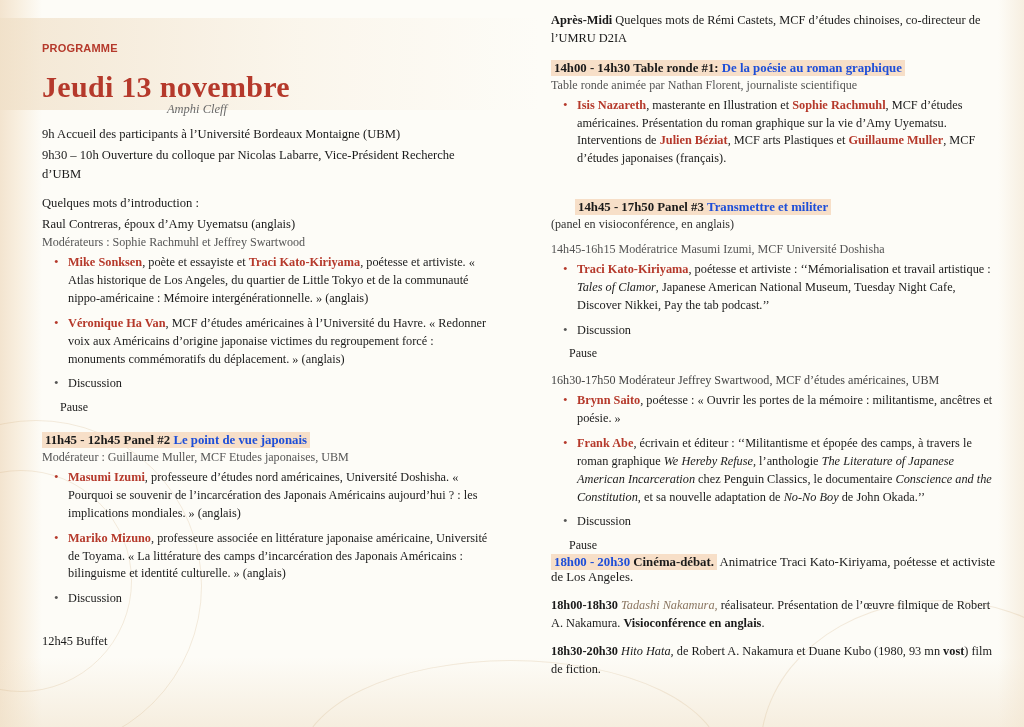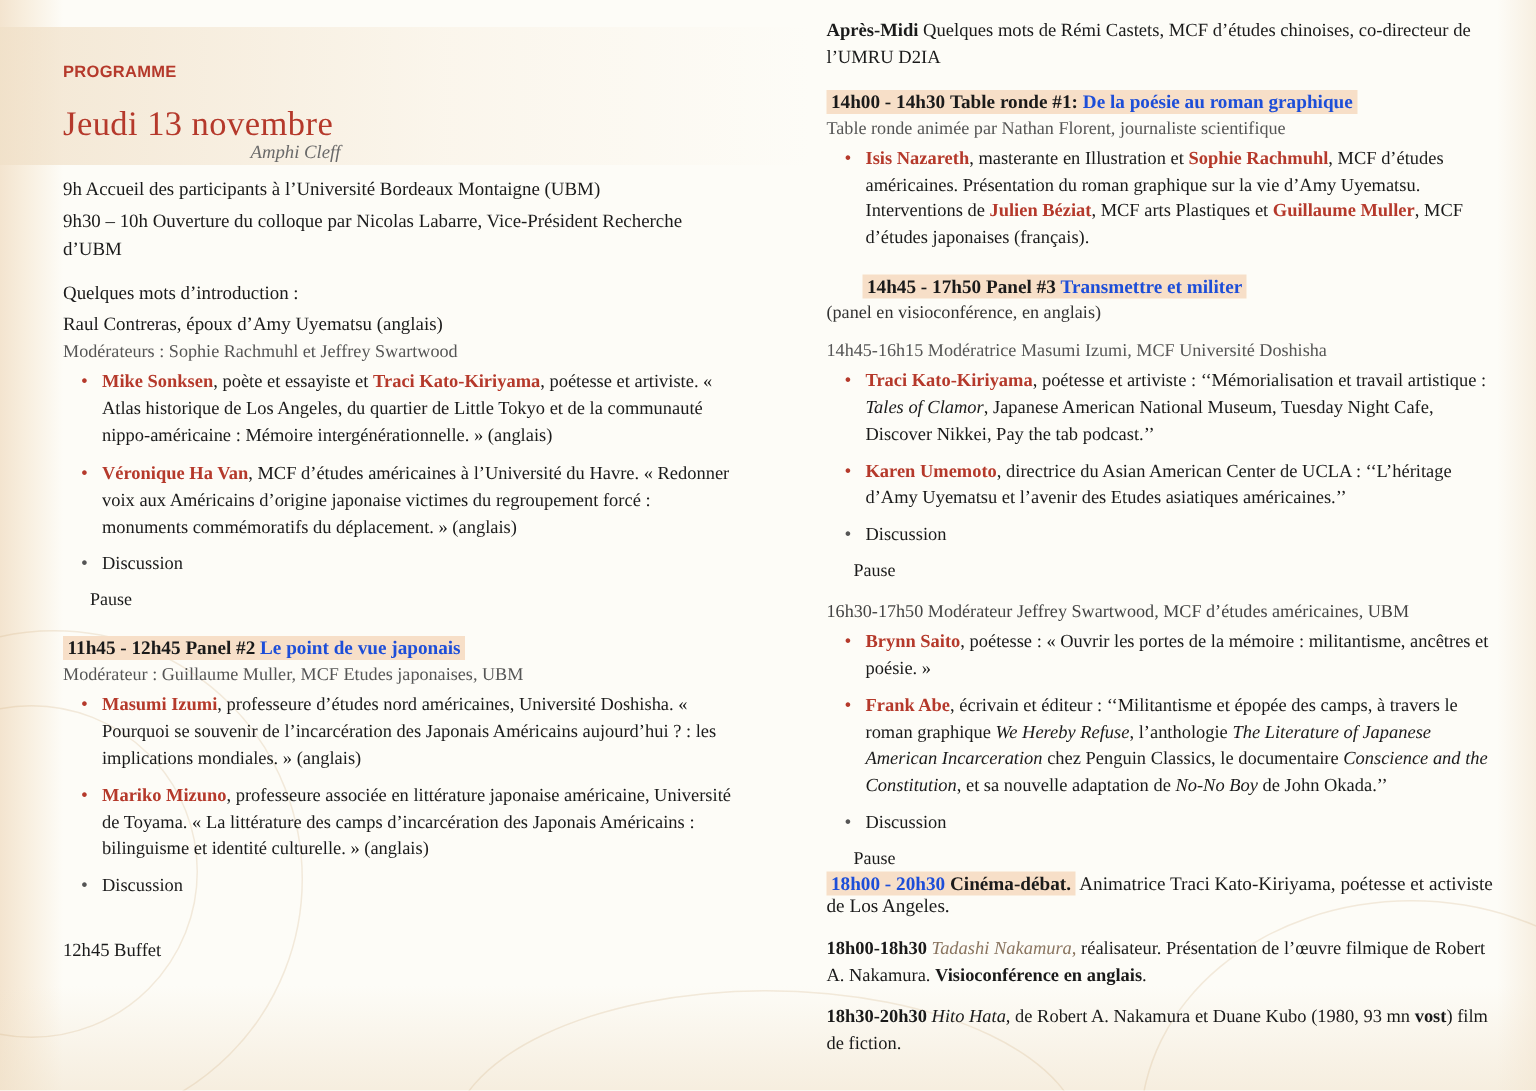--- a/index.html
+++ b/index.html
@@ -32,21 +32,21 @@
     color:#b5392b;font-weight:bold;font-size:11px;letter-spacing:.2px;
     margin-top:42px;font-family:"Liberation Sans",sans-serif;
   }
   .colloque{
     color:#b5392b;font-size:12.2px;line-height:1.42;margin-top:5px;text-align:justify;
   }
   .colloque .lead{font-weight:bold;}
   .colloque em{font-style:italic;}
 
   h1.day{
-    color:#b5392b;font-size:23px;font-weight:normal;margin:16px 0 0 0;
+    color:#b5392b;font-size:30px;font-weight:bold;margin:16px 0 0 0;
     font-family:"Liberation Serif",serif;letter-spacing:.3px;
   }
   .amphi{
     color:#6a6a6a;font-size:12.5px;font-style:italic;text-align:center;
     margin:-2px 0 8px 0;padding-right:140px;
   }
   p.line{font-size:12.6px;line-height:1.5;margin:0 0 2px 0;}
   p.gap{margin-top:10px;}
 
   .hl{
@@ -151,35 +151,32 @@
       <span class="hl-red">De la poésie au roman graphique</span></span>
     </div>
     <div class="moder moder-dark">Table ronde animée par Nathan Florent, journaliste scientifique</div>
 
     <ul class="bul">
       <li>
         <span class="nm">Isis Nazareth</span><span>, masterante en Illustration et </span><span class="nm">Sophie Rachmuhl</span><span>, MCF d’études américaines. Présentation du roman graphique sur la vie d’Amy Uyematsu. Interventions de </span><span class="nm">Julien Béziat</span><span>, MCF arts Plastiques et </span><span class="nm">Guillaume Muller</span><span>, MCF d’études japonaises (français).</span>
       </li>
     </ul>
 
-    <div class="hl-row" style="margin-top:16px;padding-left:24px;">
+    <div class="hl-row" style="margin-top:32px;padding-left:24px;">
       <span class="hl"><span class="hl-black">14h45 - 17h50</span>
       <span class="hl-black">Panel #3</span>
       <span class="hl-red">Transmettre et militer</span></span>
     </div>
     <div class="moder" style="color:#333;">(panel en visioconférence, en anglais)</div>
     <div class="moder" style="margin-top:10px;color:#555;">14h45-16h15 Modératrice Masumi Izumi, MCF Université Doshisha</div>
 
     <ul class="bul">
       <li>
         <span class="nm">Traci Kato-Kiriyama</span><span>, poétesse et artiviste : ‘‘Mémorialisation et travail artistique : </span><i>Tales of Clamor</i><span>, Japanese American National Museum, Tuesday Night Cafe, Discover Nikkei, Pay the tab podcast.’’</span>
       </li>
-      <li>
-        <span class="nm">Karen Umemoto</span><span>, directrice du Asian American Center de UCLA : ‘‘L’héritage d’Amy Uyematsu et l’avenir des Etudes asiatiques américaines.’’</span>
-      </li>
       <li class="plain">
         <span>Discussion</span>
       </li>
     </ul>
     <div class="pause">Pause</div>
 
     <div class="moder" style="margin-top:12px;color:#444;">16h30-17h50 Modérateur Jeffrey Swartwood, MCF d’études américaines, UBM</div>
 
     <ul class="bul">
       <li>

